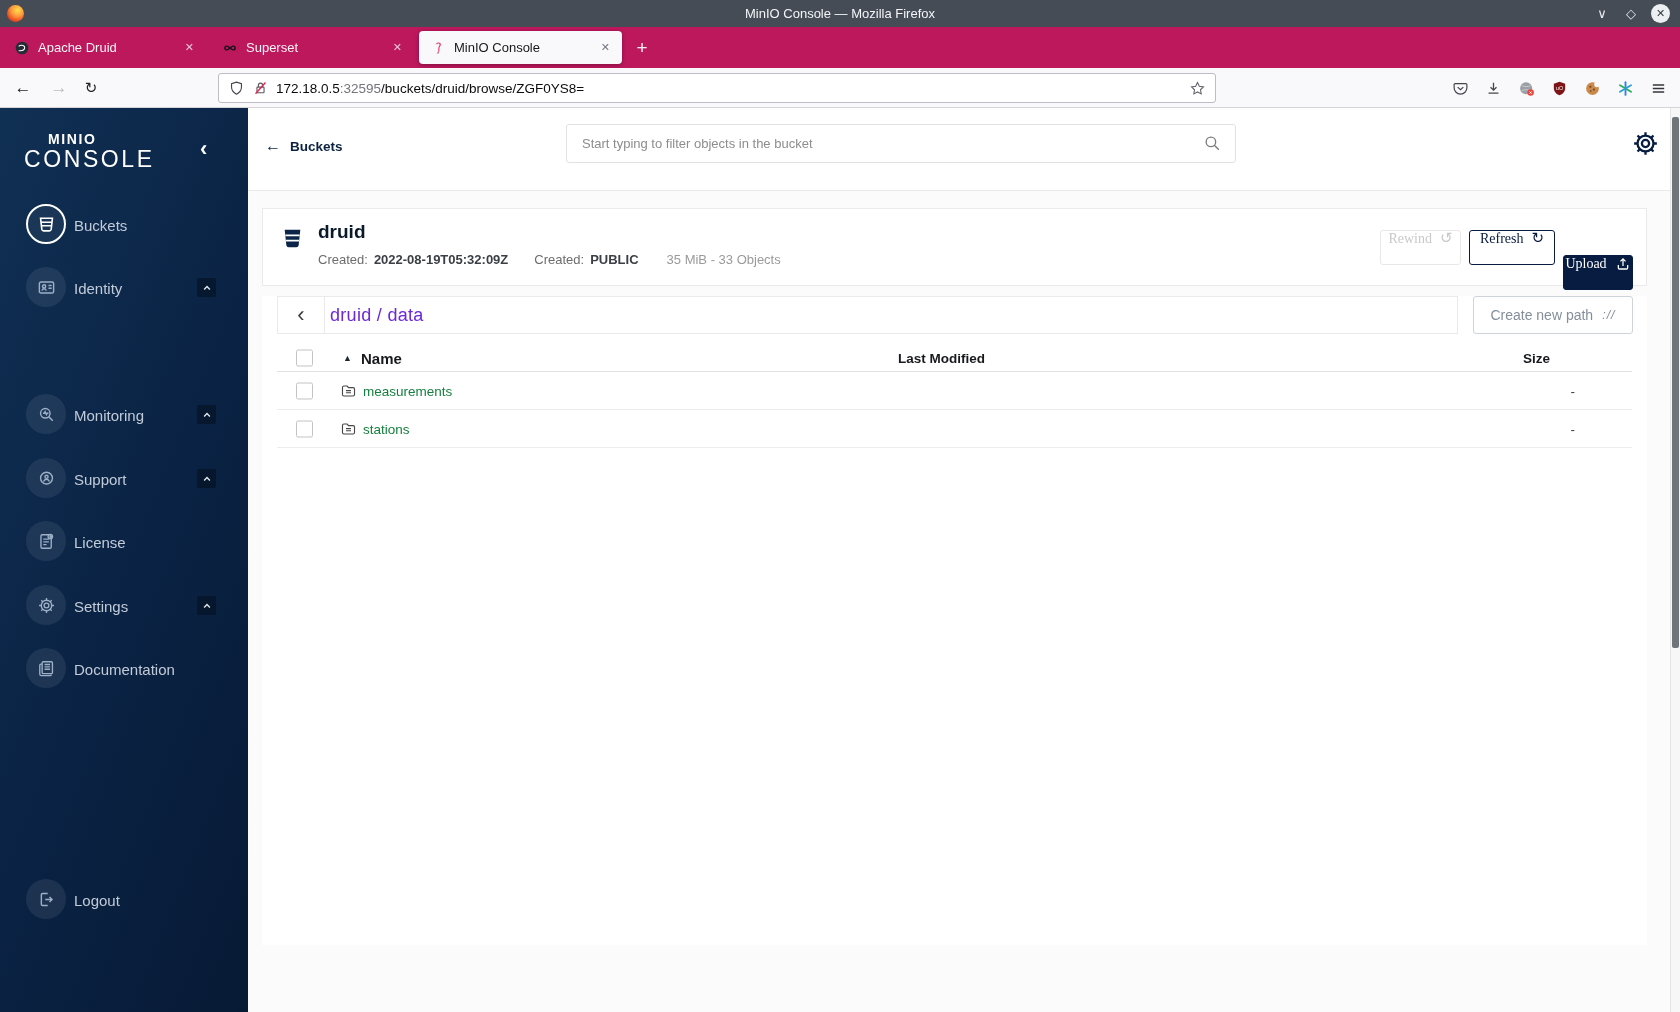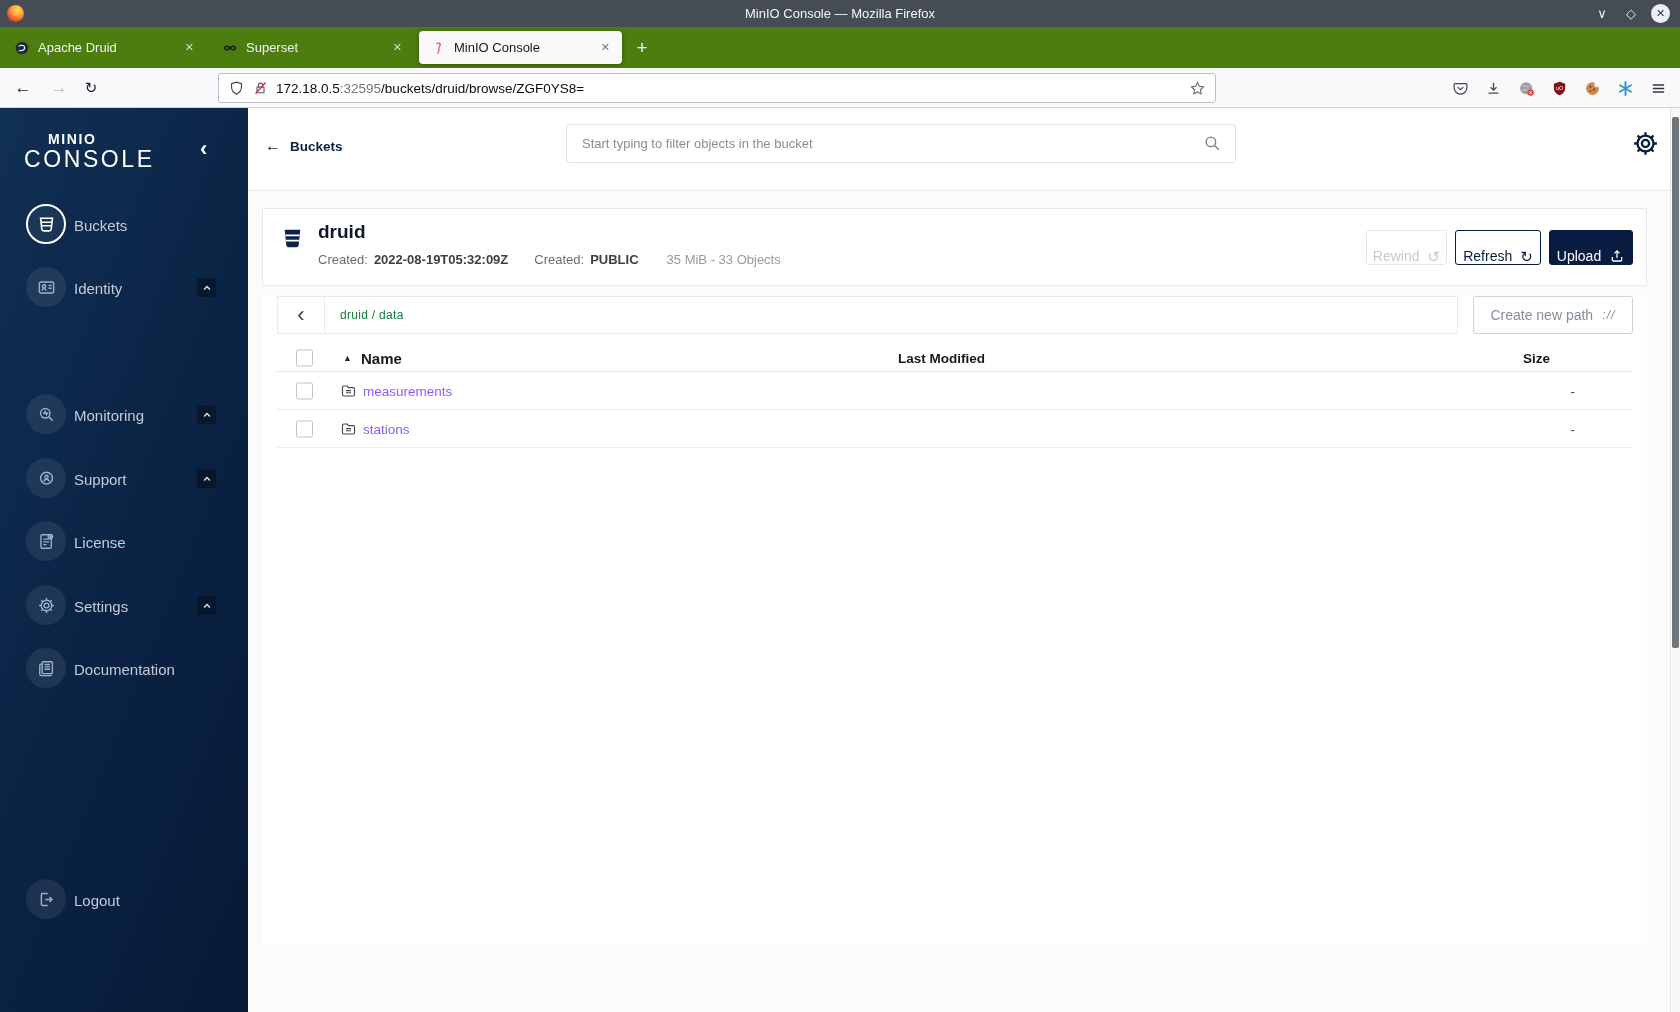--- a/index.html
+++ b/index.html
@@ -9,21 +9,21 @@
 
   
   .titlebar{position:absolute;left:0;top:0;width:100%;height:27px;background:#454c56;}
   .ff-logo{position:absolute;left:7px;top:5px;width:17px;height:17px;border-radius:50%;
     background:radial-gradient(circle at 62% 30%,#ffe14a 0%,#ff9a3d 38%,#e4461f 72%,#c31c46 100%);}
   .win-title{position:absolute;left:0;right:0;top:6px;text-align:center;color:#f3f5f7;font-size:13px;}
   .win-controls{position:absolute;right:10px;top:4px;display:flex;align-items:center;gap:11px;color:#e9edf0;}
   .wc{width:18px;height:18px;display:flex;align-items:center;justify-content:center;font-size:13px;cursor:default;}
   .wc-close{background:#edf0f2;color:#343a40;border-radius:50%;width:19px;height:19px;font-size:11px;}
 
-  .tabstrip{position:absolute;left:0;top:27px;width:100%;height:41px;background:#4d7c0f;
+  .tabstrip{position:absolute;left:0;top:27px;width:100%;height:41px;background:#be185d;
     display:flex;align-items:center;padding-left:3px;box-sizing:border-box;}
   .tab{width:203px;height:33px;margin-right:5px;border-radius:4px;display:flex;align-items:center;
     padding:0 7px 0 11px;box-sizing:border-box;color:#f2f3f5;font-size:13px;}
   .tab-active{background:#f9f9fb;color:#17161c;box-shadow:0 1px 4px rgba(0,0,0,.35);}
   .favicon{width:16px;height:16px;margin-right:8px;flex:none;}
   .tab-label{flex:1;white-space:nowrap;overflow:hidden;}
   .tab-close{font-size:11px;opacity:.8;padding:1px 5px;border-radius:2px;}
   .newtab-btn{width:30px;height:30px;display:flex;align-items:center;justify-content:center;
     color:#edeff2;font-size:19px;font-weight:400;}
 
@@ -75,55 +75,55 @@
   .card{position:absolute;left:14px;top:100px;width:1385px;height:78px;background:#fff;
     border:1px solid #eaeaea;box-sizing:border-box;}
   .bucket-glyph{position:absolute;left:17px;top:17px;}
   .bname{position:absolute;left:55px;top:12px;font-size:19px;font-weight:bold;color:#0a1a2b;}
   .bmeta{position:absolute;left:55px;top:43px;font-size:13px;color:#6c6c6c;display:flex;
     align-items:baseline;gap:6px;white-space:nowrap;}
   .bmeta-strong{font-weight:bold;color:#3b4046;}
   .gap-l{margin-left:20px;}
   .busage{color:#9a9a9a;margin-left:22px;}
   .card-btns{position:absolute;right:13px;top:21px;display:flex;gap:8px;}
-  .btn{height:35px;border-radius:3px;font-size:14px;display:flex;align-items:flex-end;
+  .btn{height:35px;border-radius:3px;font-size:14px;display:flex;align-items:flex-start;
     justify-content:center;gap:8px;box-sizing:border-box;padding:0 0;
-    font-family:Liberation Sans, sans-serif;background:#fff;cursor:pointer;white-space:nowrap;}
+    font-family:Liberation Serif, serif;background:#fff;cursor:pointer;white-space:nowrap;}
   .btn-rewind{border:1px solid #e8e8e8;color:#c9c9c9;width:81px;cursor:default;}
   .btn-refresh{border:1px solid var(--accent,#081c42);color:var(--accent,#081c42);width:86px;}
-  .btn-upload{border:1px solid var(--accent,#081c42);background:var(--accent,#081c42);color:#fff;width:84px;}
+  .btn-upload{border:1px solid var(--accent,#081c42);background:var(--accent,#081c42);color:#fff;width:70px;margin-top:25px;}
   .btn-glyph{font-size:15px;line-height:15px;}
 
   .panel{position:absolute;left:14px;top:188px;width:1385px;height:649px;background:#fff;}
 
   .pathbox{position:absolute;left:29px;top:188px;width:1181px;height:38px;background:#fff;
     border:1px solid #eaeaea;box-sizing:border-box;display:flex;align-items:center;z-index:2;}
   .pathback{width:46px;height:100%;border-right:1px solid #eaeaea;display:flex;align-items:center;
     justify-content:center;color:#3d3d3d;font-size:22px;cursor:pointer;}
-  .pathtext{margin-left:15px;font-size:12px;color:#15803d;letter-spacing:.3px;}
+  .pathtext{margin-left:5px;font-size:18px;color:#6d28d9;letter-spacing:.3px;}
   .create-btn{position:absolute;left:1225px;top:188px;width:160px;height:38px;background:#fff;
     border:1px solid #ced4da;border-radius:3px;color:#848f9b;font-size:14px;display:flex;
     align-items:center;justify-content:center;gap:9px;box-sizing:border-box;z-index:2;cursor:pointer;}
   .create-glyph{font-style:italic;font-size:12.5px;letter-spacing:1px;}
 
   .thead{position:absolute;left:29px;top:237px;width:1355px;height:27px;
     border-bottom:1px solid #e2e2e2;box-sizing:border-box;z-index:2;}
   .trow{position:absolute;left:29px;width:1355px;height:38px;border-bottom:1px solid #ededed;
     box-sizing:border-box;z-index:2;cursor:pointer;}
   .cb{position:absolute;left:19px;top:50%;transform:translateY(-50%);width:15px;height:15px;
     border:1px solid #c3c3c3;border-radius:2px;background:#fff;cursor:pointer;}
   .sort-glyph{position:absolute;left:66px;top:50%;transform:translateY(-50%);font-size:9px;color:#1e2832;}
   .h-name{position:absolute;left:84px;top:50%;transform:translateY(-50%);font-size:15px;
     font-weight:bold;color:#17191c;}
   .h-lm{position:absolute;left:621px;top:50%;transform:translateY(-50%);font-size:13.5px;
     font-weight:bold;color:#17191c;}
   .h-size{position:absolute;right:82px;top:50%;transform:translateY(-50%);font-size:13.5px;
     font-weight:bold;color:#17191c;}
   .folder-ic{position:absolute;left:63px;top:50%;transform:translateY(-50%);color:#3f3f3f;}
-  .r-name{position:absolute;left:86px;top:50%;transform:translateY(-50%);font-size:13.5px;color:#8b5cf6;}
+  .r-name{position:absolute;left:86px;top:50%;transform:translateY(-50%);font-size:13.5px;color:#15803d;}
   .r-size{position:absolute;right:57px;top:50%;transform:translateY(-50%);font-size:13.5px;color:#3c3c3c;}
 
   .vscroll{position:absolute;right:0;top:108px;width:10px;height:904px;background:#f7f7f7;
     border-left:1px solid #e5e5e5;box-sizing:border-box;z-index:5;}
   .vthumb{position:absolute;left:1px;width:7px;top:9px;height:531px;background:#70757b;border-radius:2px;}
 </style>
 </head>
 <body>
 
 <div id="root">

